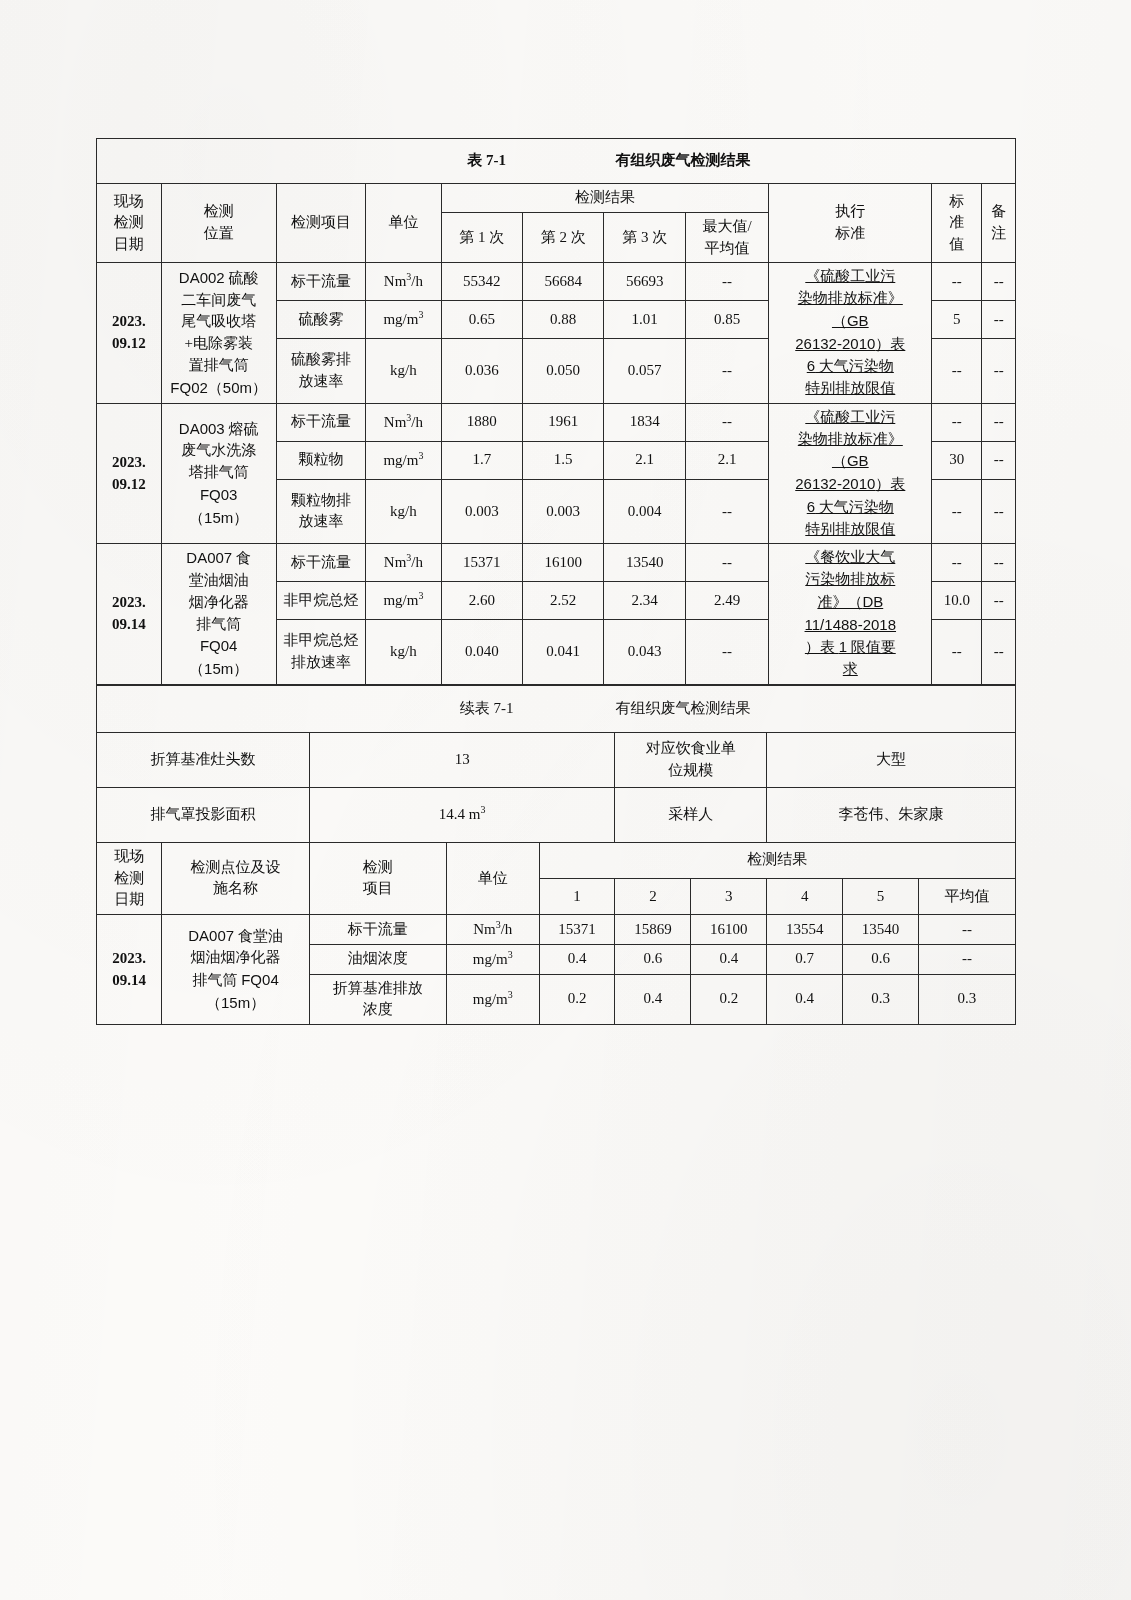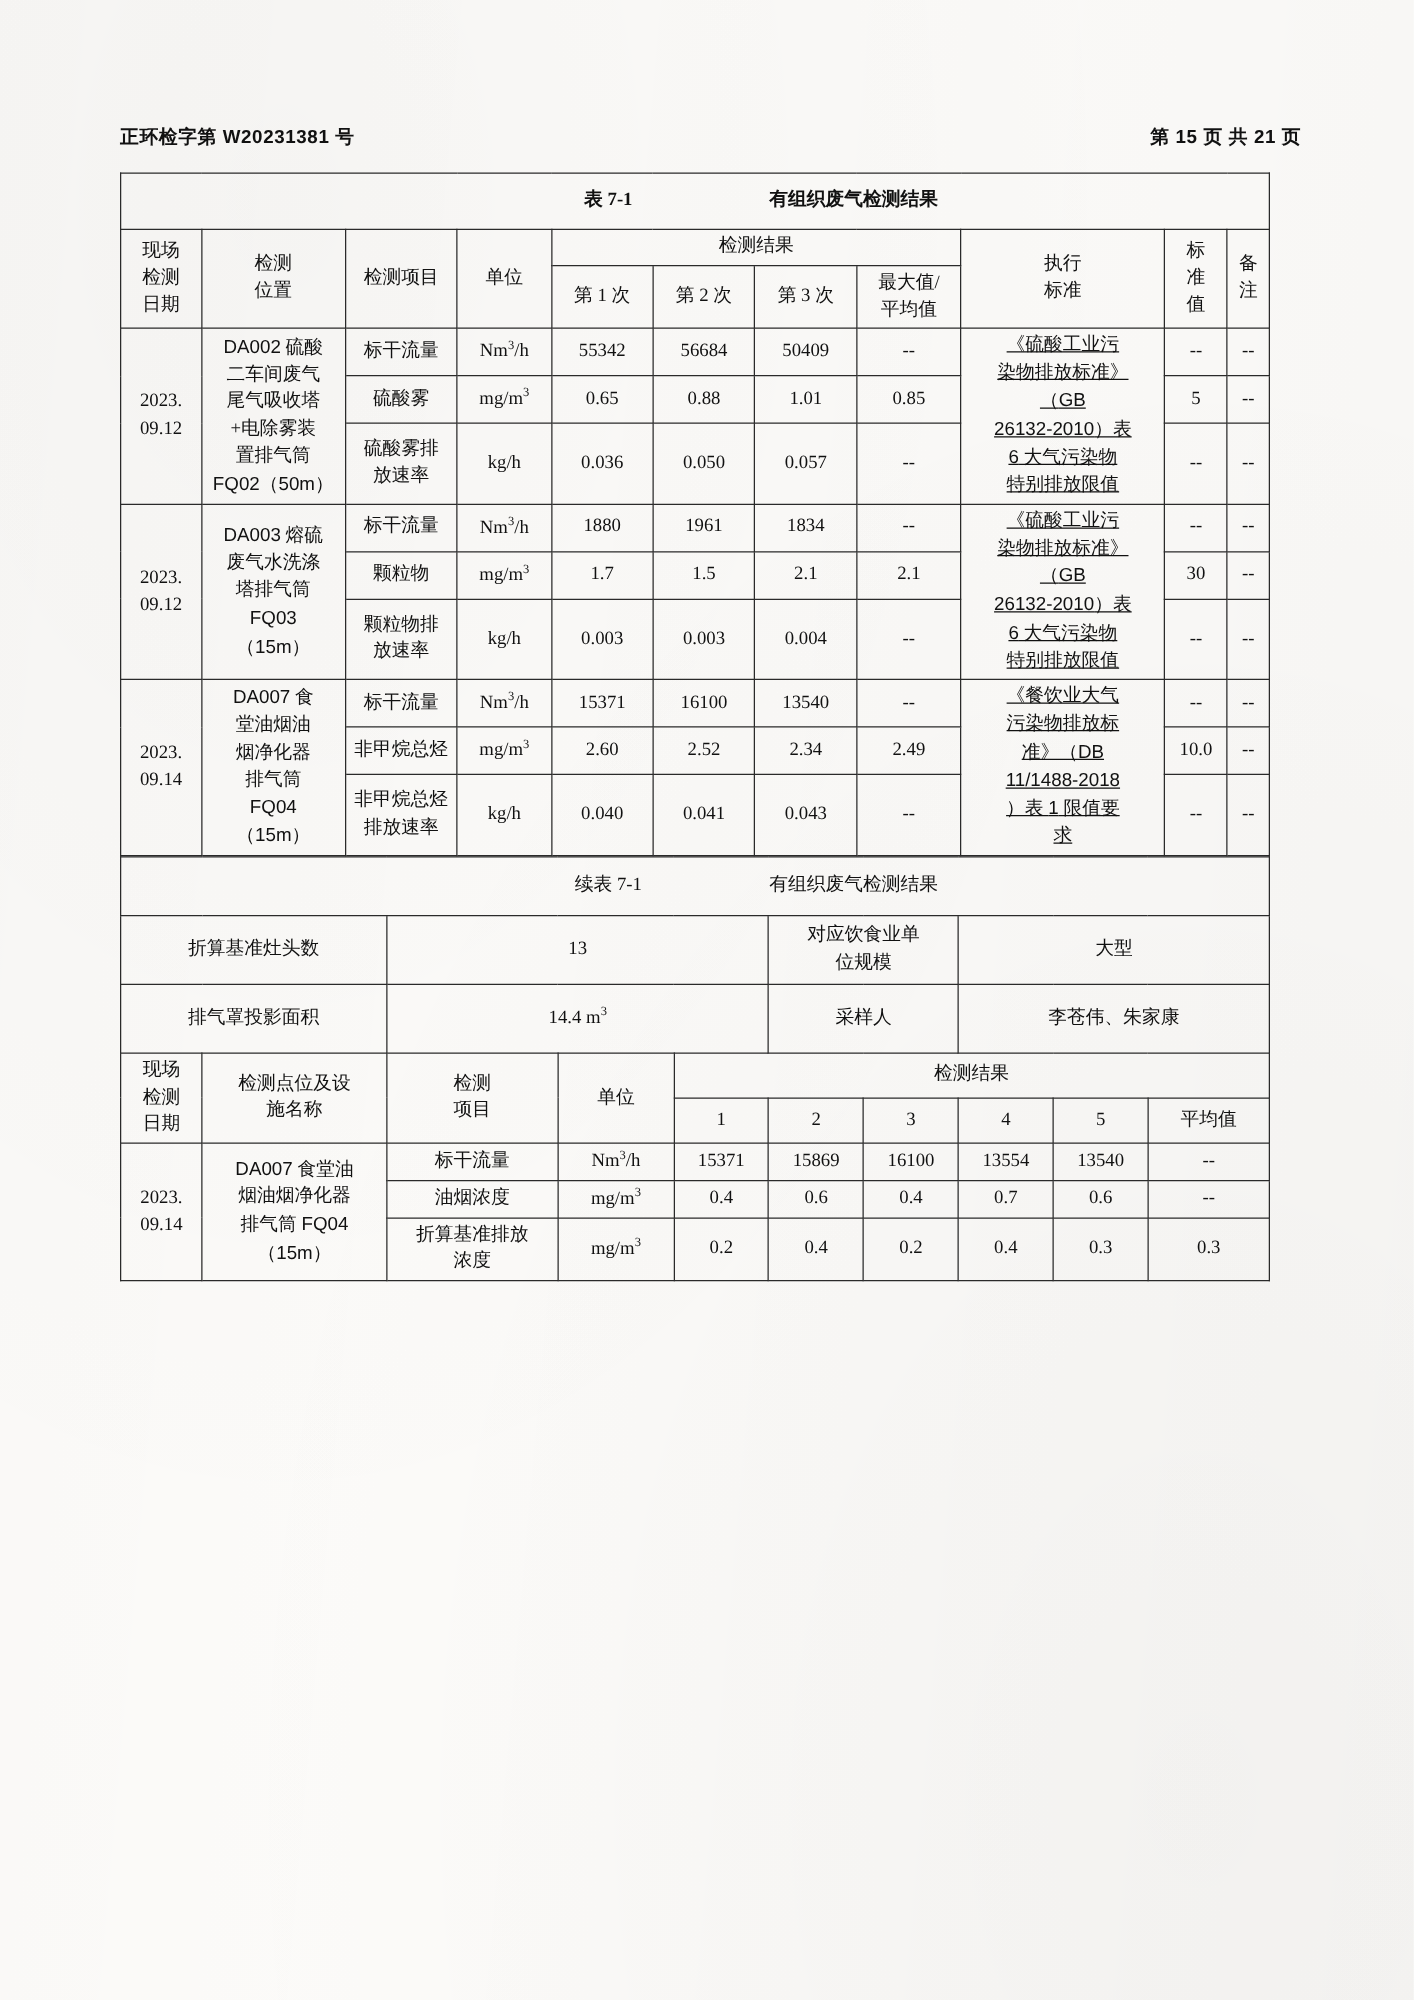--- a/index.html
+++ b/index.html
@@ -95,20 +95,21 @@
   .std-cell {
     font-size: 14.5px;
     line-height: 1.5;
     padding: 2px 4px;
     text-decoration: underline;
   }
   .date-cell {
     font-family: "Liberation Sans", sans-serif;
     font-size: 15px;
     line-height: 1.5;
+    font-weight: bold;
   }
   .pos-cell {
     font-size: 15px;
     line-height: 1.55;
     padding: 2px 3px;
   }
   .item-cell { font-size: 15px; line-height: 1.4; }
   .sub-title-row td {
     text-align: left;
     padding-left: 46px;
@@ -118,24 +119,20 @@
   }
   .sub-title-row .tl { display:inline-block; width:250px; }
   .kv td { height: 48px; font-size: 16px; }
 </style>
 </head>
 <body>
 
 <div class="page">
   <div class="scan-shade"></div>
 
-  <div class="header">
-    <div>正环检字第 W20231381 号</div>
-    <div>第 15 页 共 21 页</div>
-  </div>
 
   <div class="doc-body">
 
     <table class="main">
       <colgroup>
         <col style="width:62px">
         <col style="width:110px">
         <col style="width:86px">
         <col style="width:72px">
         <col style="width:78px">
@@ -173,21 +170,21 @@
 
         <tr>
           <td rowspan="3" class="date-cell">2023.<br>09.12</td>
           <td rowspan="3" class="pos-cell mixed">
             <span class="en">DA002</span> 硫酸<br>二车间废气<br>尾气吸收塔<br>+电除雾装<br>置排气筒<br><span class="en">FQ02</span>（<span class="en">50m</span>）
           </td>
           <td class="item-cell">标干流量</td>
           <td class="num">Nm<sup>3</sup>/h</td>
           <td class="num">55342</td>
           <td class="num">56684</td>
-          <td class="num">50409</td>
+          <td class="num">56693</td>
           <td class="num">--</td>
           <td rowspan="3" class="std-cell mixed">
             《硫酸工业污<br>染物排放标准》<br>（<span class="en">GB</span><br><span class="en">26132-2010</span>）表<br><span class="en">6</span> 大气污染物<br>特别排放限值
           </td>
           <td class="num">--</td>
           <td class="num">--</td>
         </tr>
         <tr>
           <td class="item-cell">硫酸雾</td>
           <td class="num">mg/m<sup>3</sup></td>

